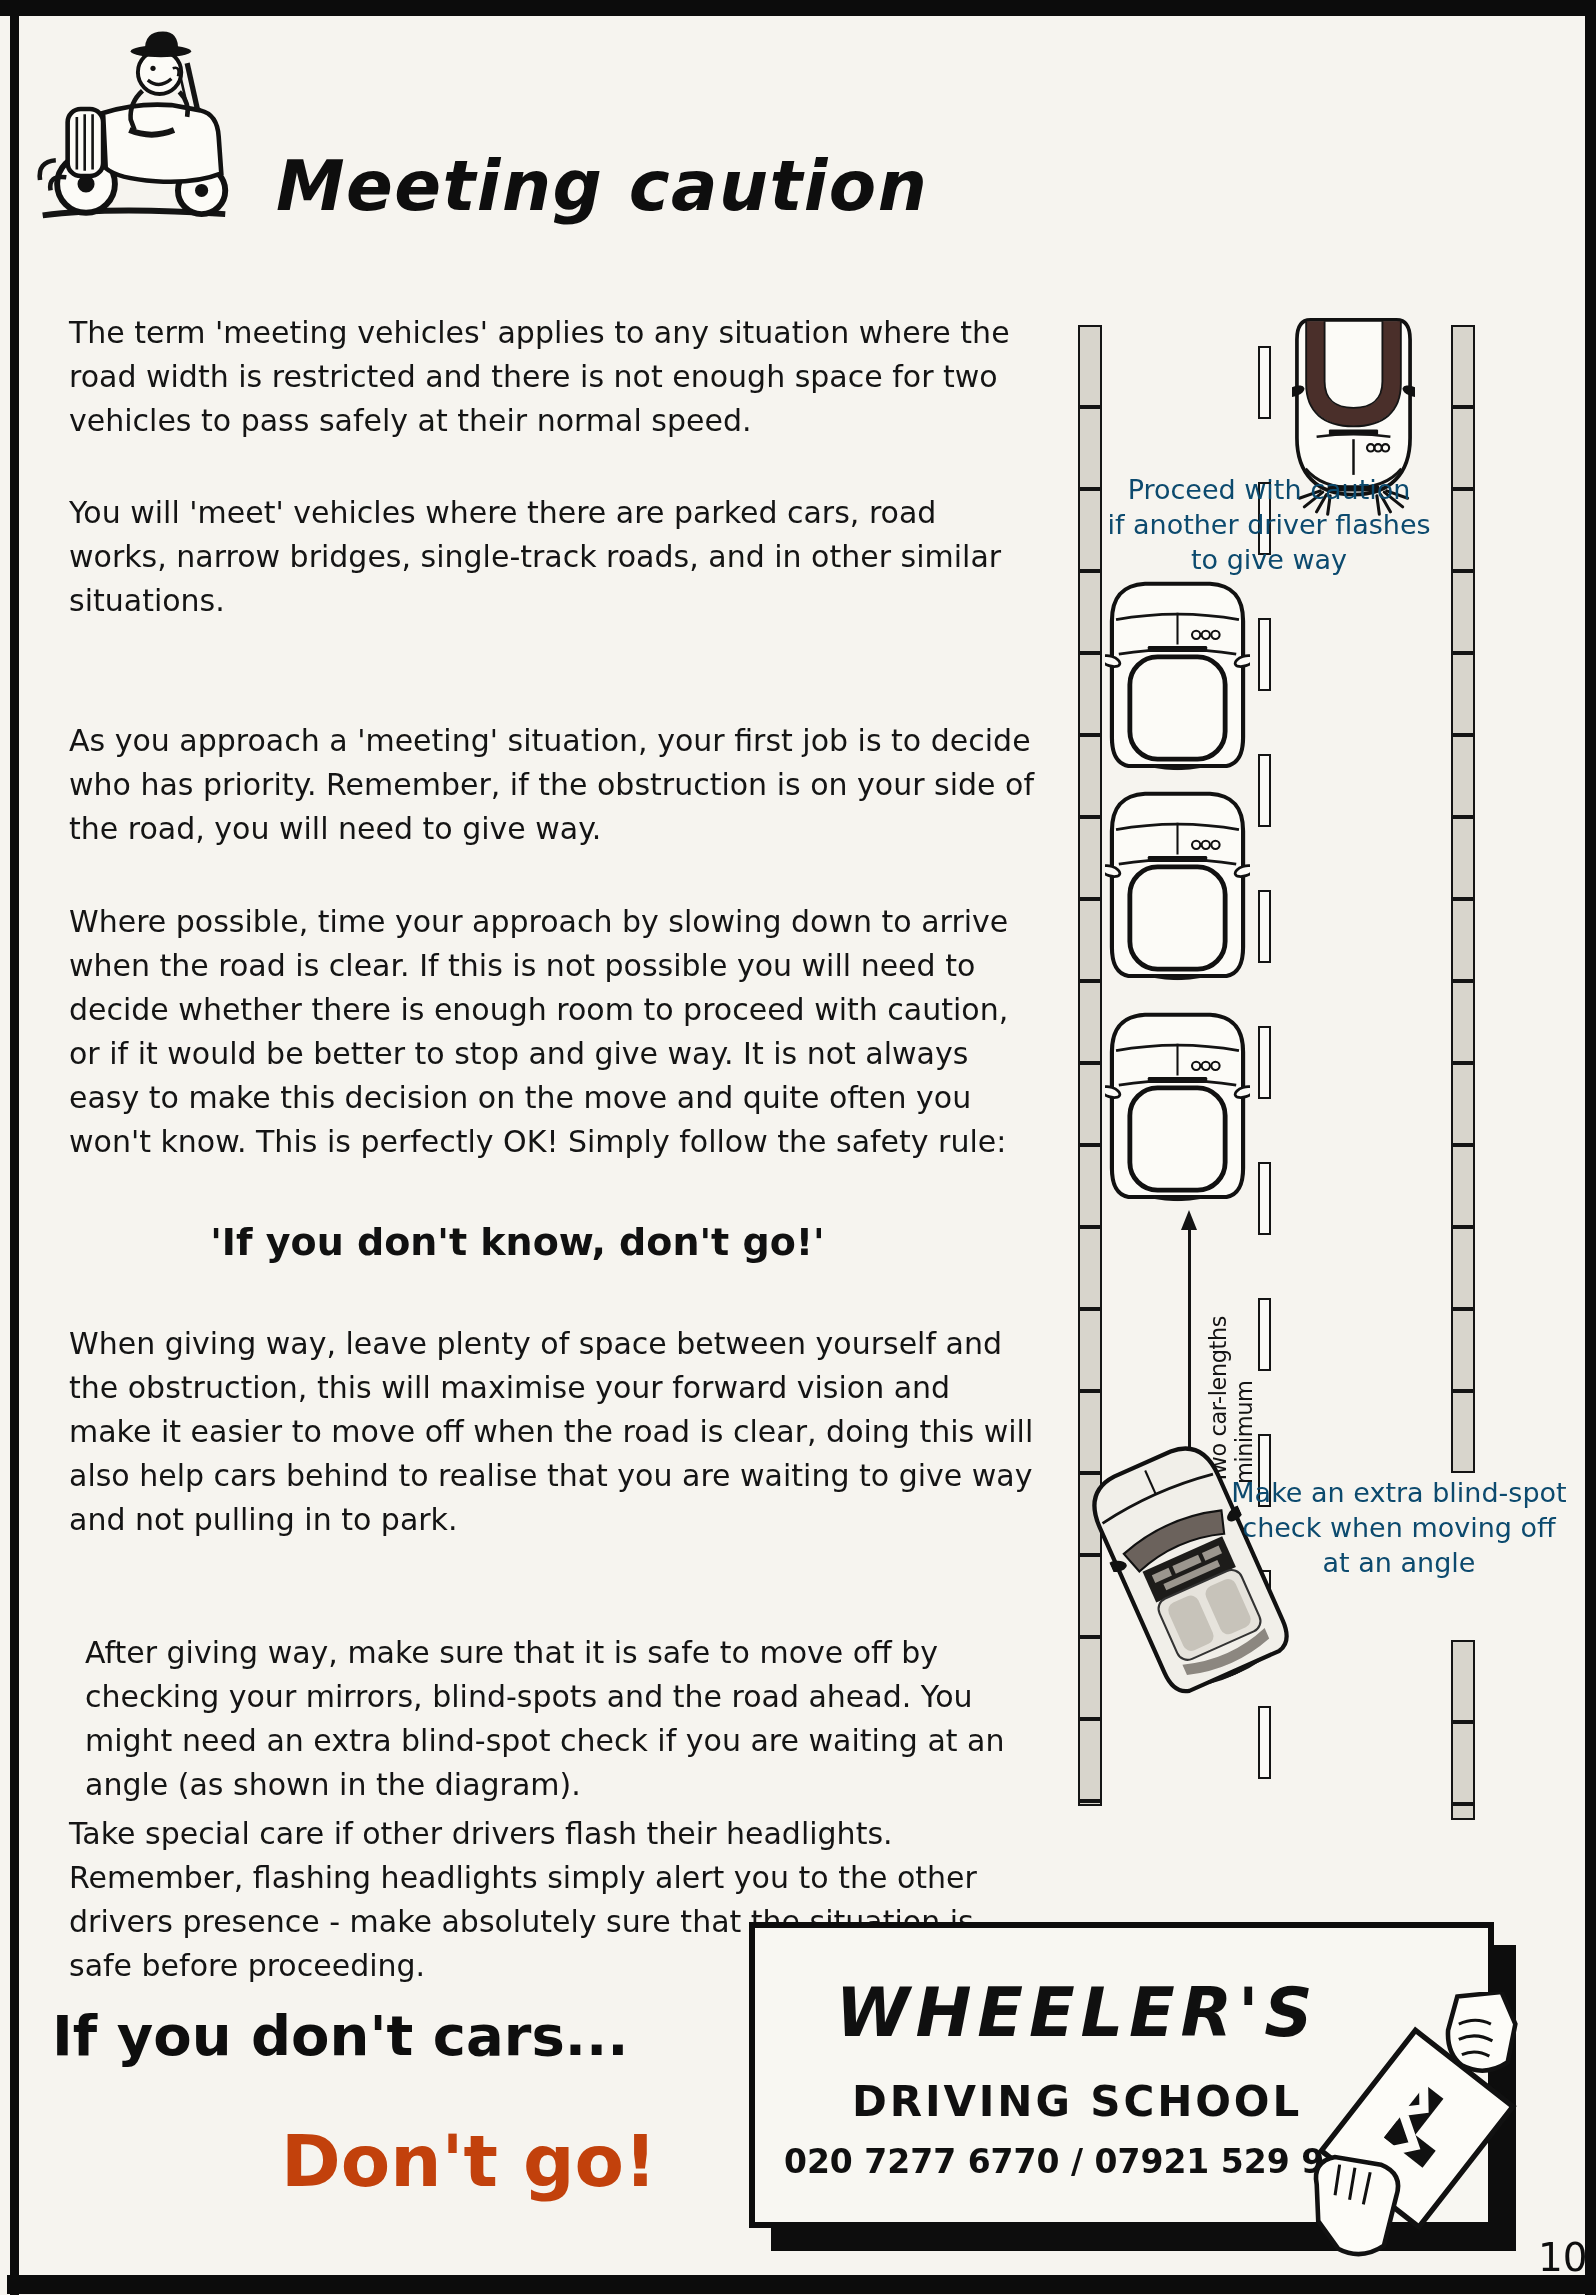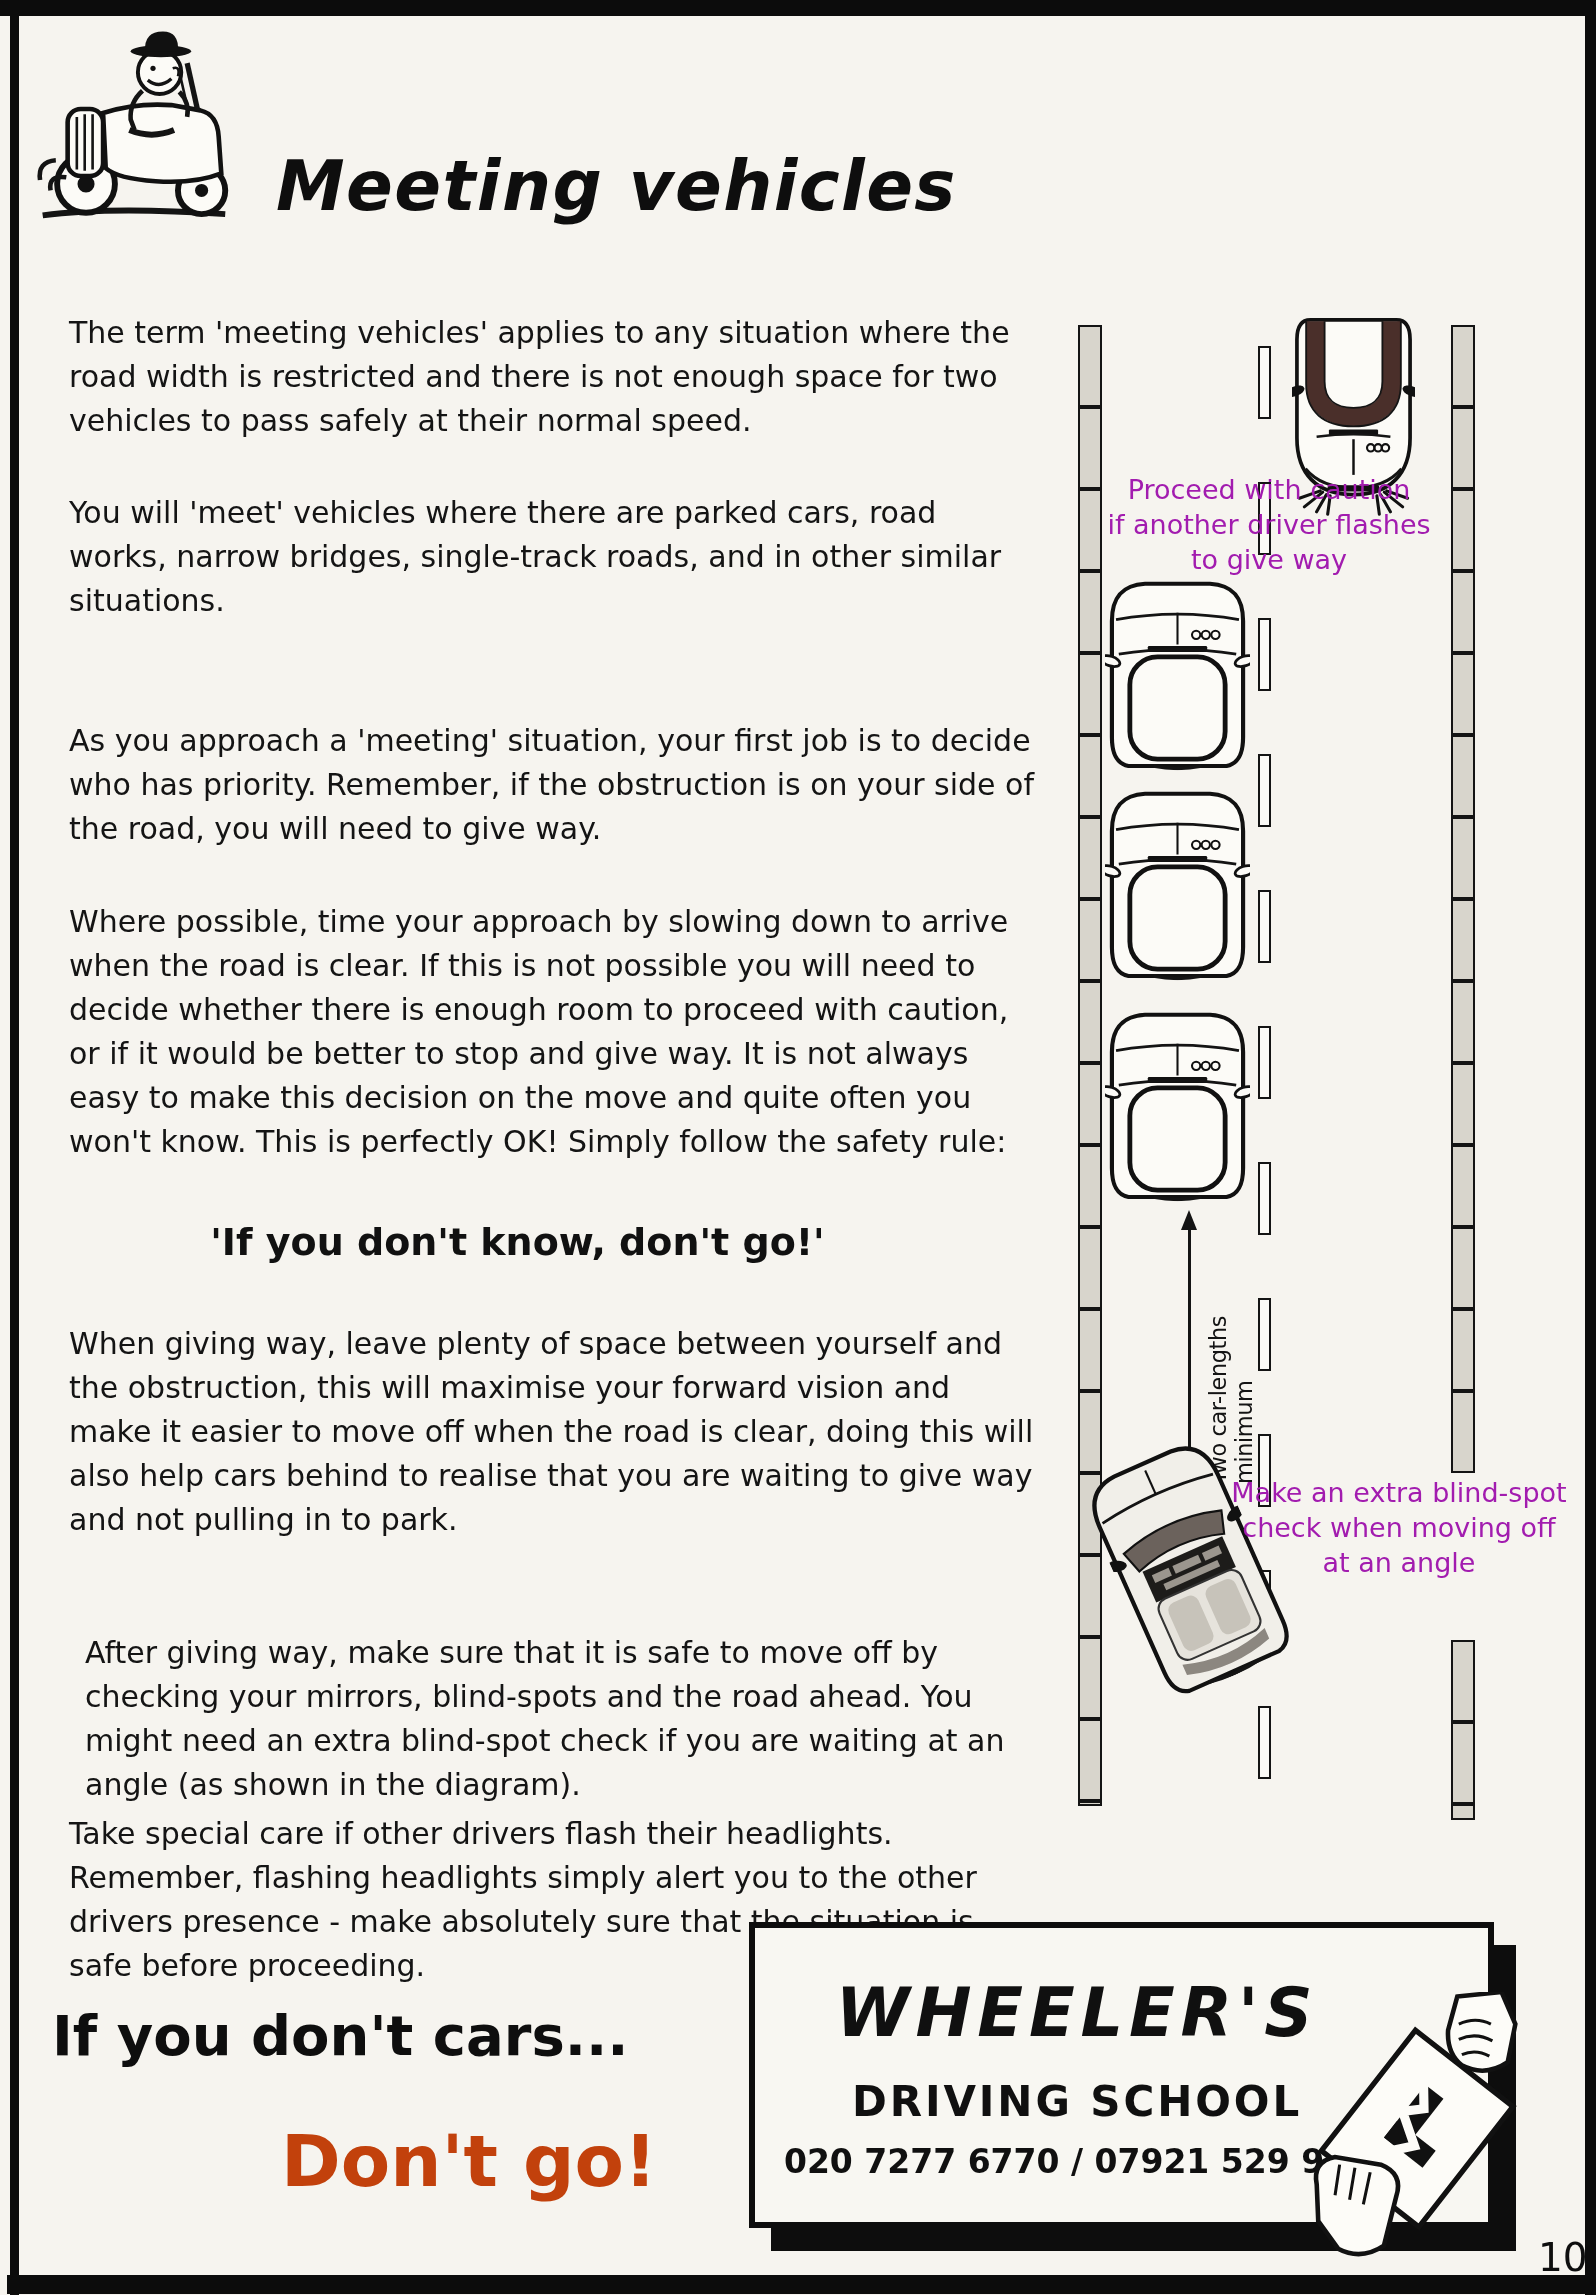--- a/index.html
+++ b/index.html
@@ -41,21 +41,21 @@
   .dashes{position:absolute;left:1258px;top:346px;width:13px;height:1439px;}
   .dash{position:absolute;left:0;width:8.7px;height:69px;background:#fbfaf6;border:2.2px solid #141414;}
 
   .car-oncoming{position:absolute;left:1292px;top:315px;width:123px;height:206px;}
   .car-parked{position:absolute;left:1105px;width:145px;height:201px;}
   .cp1{top:573px;} .cp2{top:783px;} .cp3{top:1004px;}
   .car-waiting{position:absolute;left:1117px;top:1446px;width:141px;height:239px;
                transform:rotate(-24deg);transform-origin:50% 50%;}
 
   .diagram-caption{
-    position:absolute;text-align:center;font-size:27px;line-height:35px;color:#a21caf;font-weight:500;
+    position:absolute;text-align:center;font-size:27px;line-height:35px;color:#0c4a6e;font-weight:500;
   }
   .cap-flash{left:1099px;top:472px;width:340px;}
   .cap-blindspot{left:1229px;top:1475px;width:340px;}
 
   .gap-arrow{position:absolute;left:1188px;top:1229px;width:2.9px;height:221px;background:#141414;}
   .gap-arrow::before,.gap-arrow::after{
     content:"";position:absolute;left:-7.2px;border-left:8.7px solid transparent;border-right:8.7px solid transparent;
   }
   .gap-arrow::before{top:-19px;border-bottom:20px solid #141414;}
   .gap-arrow::after{bottom:-19px;border-top:20px solid #141414;}
@@ -200,21 +200,21 @@
   </svg>
 
   <div class="frame-top"></div>
   <div class="frame-left"></div>
   <div class="frame-right"></div>
   <div class="frame-bottom"></div>
 
   <svg class="header-art" viewBox="0 0 340 300">
     <use href="#sym-jalopy"></use>
   </svg>
-  <h1 class="page-title">Meeting vehicles</h1>
+  <h1 class="page-title">Meeting caution</h1>
 
   <p class="para p1">The term 'meeting vehicles' applies to any situation where the road width is restricted and there is not enough space for two vehicles to pass safely at their normal speed.</p>
   <p class="para p2">You will 'meet' vehicles where there are parked cars, road works, narrow bridges, single-track roads, and in other similar situations.</p>
   <p class="para p3">As you approach a 'meeting' situation, your first job is to decide who has priority. Remember, if the obstruction is on your side of the road, you will need to give way.</p>
   <p class="para p4">Where possible, time your approach by slowing down to arrive when the road is clear. If this is not possible you will need to decide whether there is enough room to proceed with caution, or if it would be better to stop and give way. It is not always easy to make this decision on the move and quite often you won't know. This is perfectly OK! Simply follow the safety rule:</p>
   <p class="quote">'If you don't know, don't go!'</p>
   <p class="para p5">When giving way, leave plenty of space between yourself and the obstruction, this will maximise your forward vision and make it easier to move off when the road is clear, doing this will also help cars behind to realise that you are waiting to give way and not pulling in to park.</p>
   <p class="para p6">After giving way, make sure that it is safe to move off by checking your mirrors, blind-spots and the road ahead. You might need an extra blind-spot check if you are waiting at an angle (as shown in the diagram).</p>
   <p class="para p7">Take special care if other drivers flash their headlights. Remember, flashing headlights simply alert you to the other drivers presence - make absolutely sure that the situation is safe before proceeding.</p>
 

